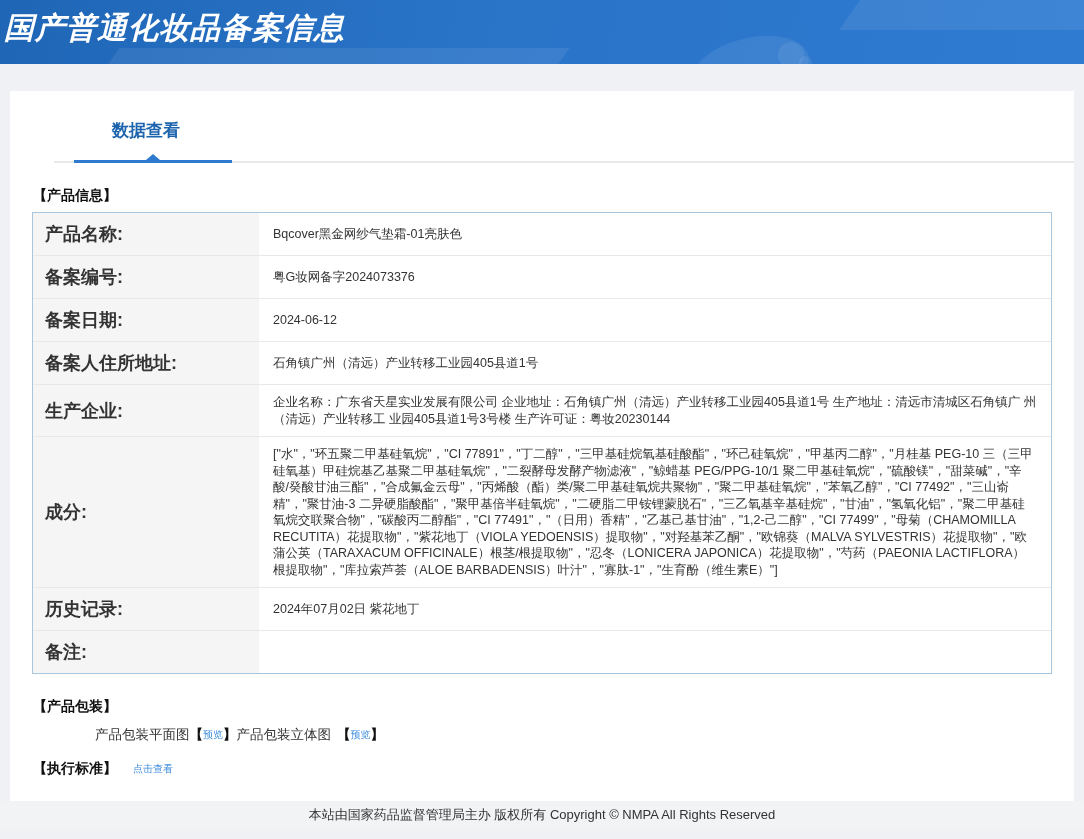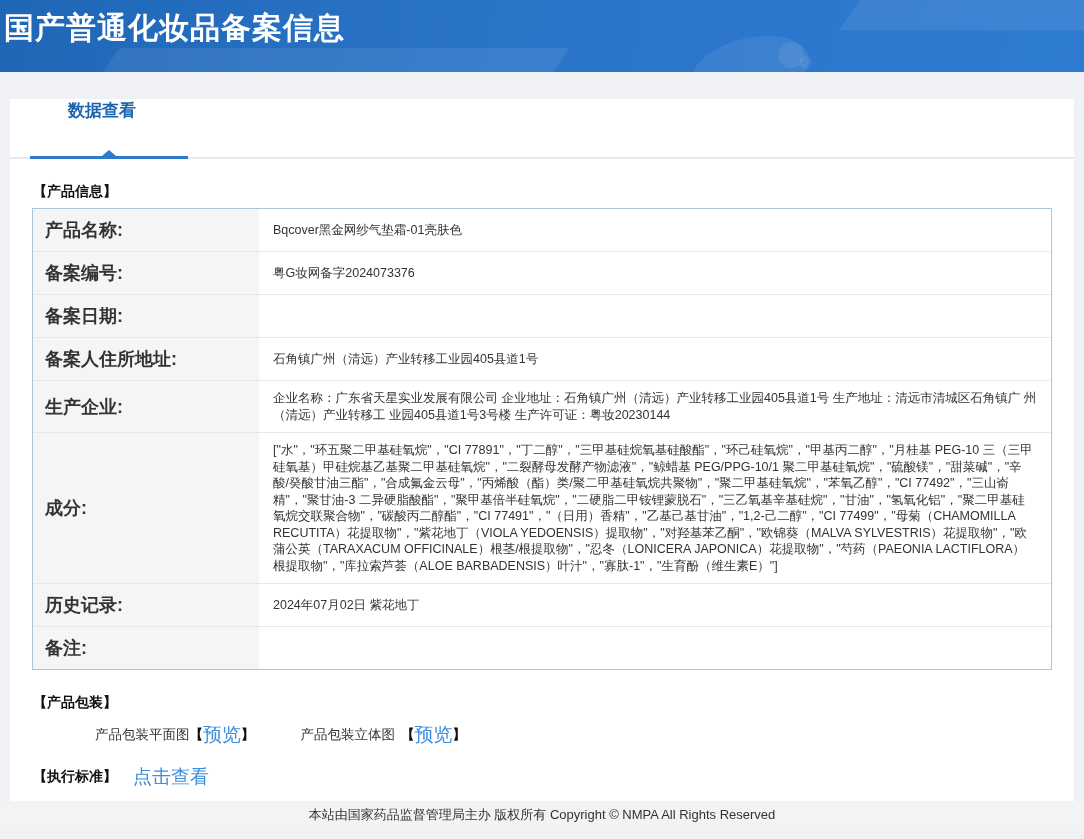--- a/index.html
+++ b/index.html
@@ -5,24 +5,25 @@
   * { margin:0; padding:0; box-sizing:border-box; }
   html,body { width:1084px; height:839px; overflow:hidden; }
   body {
     font-family:"Liberation Sans","DejaVu Sans",sans-serif;
     background:#eff1f4;
     color:#333;
     position:relative;
   }
   
   .site-header{
-    height:72px;
+    height:64px;
     background:linear-gradient(100deg,#1f66b6 0%,#2a74c8 45%,#2e7bd2 100%);
     position:relative;
     overflow:hidden;
+    font-style:italic;
   }
   .site-header .deco{ position:absolute; background:rgba(255,255,255,.08); pointer-events:none; }
   .deco-ellipse{ left:690px; top:38px; width:120px; height:64px; border-radius:50%; transform:rotate(-14deg); }
   .deco-circle1{ left:778px; top:42px; width:26px; height:26px; border-radius:50%; background:rgba(255,255,255,.12); }
   .deco-circle2{ left:799px; top:56px; width:13px; height:13px; border-radius:50%; background:rgba(255,255,255,.12); }
   .deco-band{ left:95px; top:48px; width:450px; height:70px; transform:skewX(-35deg); background:rgba(255,255,255,.05); }
   .deco-band2{ left:860px; top:-30px; width:320px; height:60px; transform:skewX(-35deg); background:rgba(255,255,255,.04); }
   .site-title{
     color:#fff; font-size:30px; font-weight:bold;
     padding:8px 0 0 4px; letter-spacing:1px; position:relative; z-index:2;
@@ -31,22 +32,24 @@
   .card{
     background:#fff;
     margin:27px 10px 0 10px;
     width:1064px;
     min-height:700px;
     padding-bottom:34px;
   }
   
   .tabbar{
     position:relative;
-    height:60px;
+    padding-top:28px;
+    height:72px;
     border-bottom:2px solid #e9e9e9;
+    margin-left:44px;
   }
   .tab{
     display:inline-block;
     margin-left:58px;
     font-size:17px;
     font-weight:bold;
     color:#1c64ad;
     cursor:pointer;
   }
   .tab-underline{
@@ -103,24 +106,24 @@
   }
   .info-value > span{ width:100%; word-break:break-word; }
   
   .pack-line{
     margin:10px 0 0 85px;
     font-size:13.5px;
     display:flex;
     align-items:center;
   }
   .pack-item{ display:flex; align-items:center; }
-  .pack-item + .pack-item{ margin-left:46px; }
+  .pack-item + .pack-item{ }
   .pack-item .gap{ width:6px; display:inline-block; }
   .bracket{ color:#111; font-weight:bold; font-size:13.5px; }
-  a.link{ color:#3e8ddd; text-decoration:none; font-size:19px; cursor:pointer; }
+  a.link{ color:#3e8ddd; text-decoration:none; font-size:10px; cursor:pointer; }
   .inline-section{
     margin:16px 0 0 23px;
     font-size:14px;
     display:flex;
     align-items:center;
   }
   .inline-section .section-label{ font-weight:bold; color:#111; }
   .inline-section a.link{ margin-left:16px; }
   
   .footer{
@@ -163,20 +166,23 @@
         </div>
     </div>
     <div class="info-row">
       <div class="info-label">备案编号:</div>
       <div class="info-value">
           <span>粤G妆网备字2024073376</span>
         </div>
     </div>
     <div class="info-row">
       <div class="info-label">备案日期:</div>
+      <div class="info-value">
+          <span>2024-06-12</span>
+        </div>
     </div>
     <div class="info-row">
       <div class="info-label">备案人住所地址:</div>
       <div class="info-value">
           <span>石角镇广州（清远）产业转移工业园405县道1号</span>
         </div>
     </div>
     <div class="info-row">
       <div class="info-label">生产企业:</div>
       <div class="info-value">

